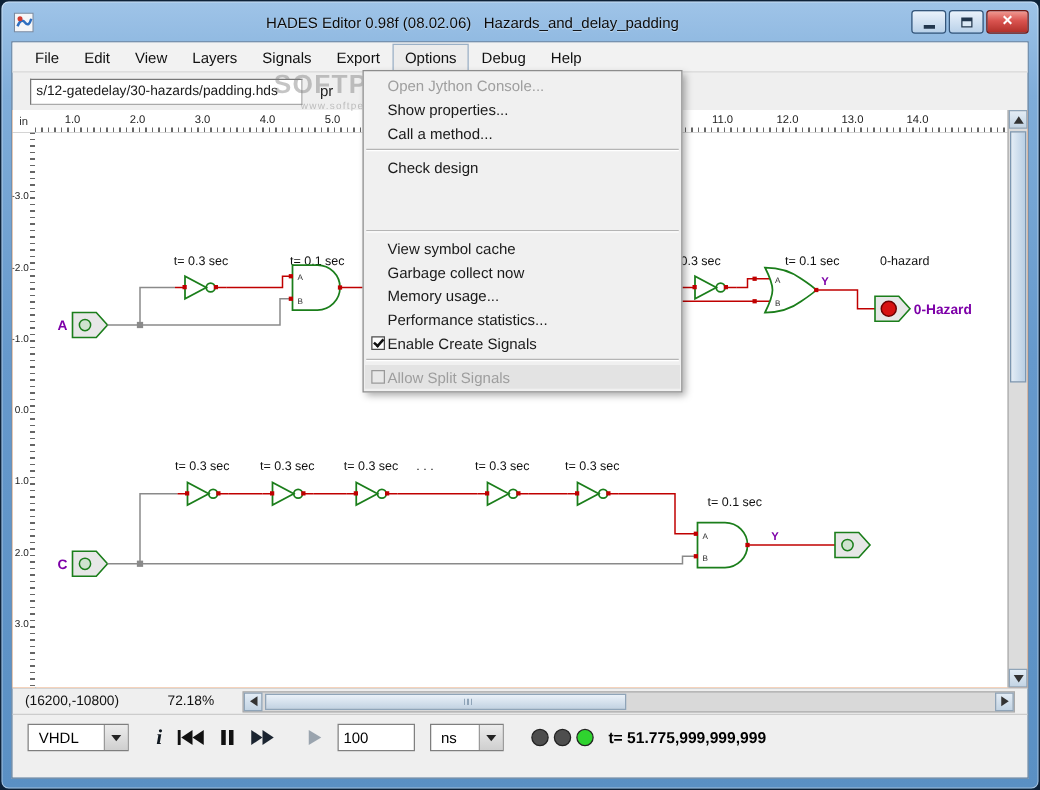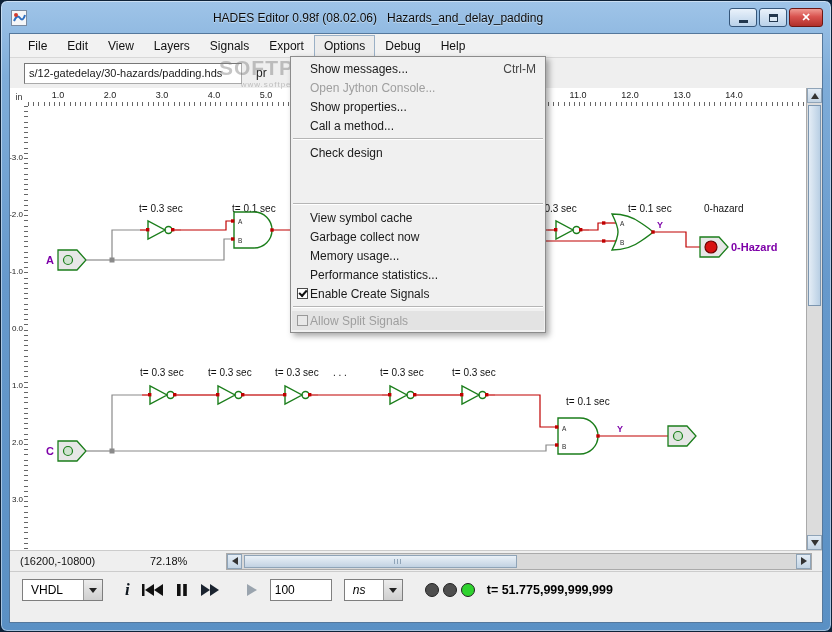--- a/index.html
+++ b/index.html
@@ -57,36 +57,36 @@
   .sbtn{height:15px;flex:none;background:linear-gradient(#e3ecf5,#c3d4e4);border:1px solid #8fa4b8;
         display:flex;align-items:center;justify-content:center;box-sizing:border-box;}
   .sbtn.h{height:auto;width:15px;flex:none;}
   .tri-up{width:0;height:0;border-left:4px solid transparent;border-right:4px solid transparent;border-bottom:6px solid #333;}
   .tri-down{width:0;height:0;border-left:4px solid transparent;border-right:4px solid transparent;border-top:6px solid #333;}
   .tri-left{width:0;height:0;border-top:4px solid transparent;border-bottom:4px solid transparent;border-right:6px solid #333;}
   .tri-right{width:0;height:0;border-top:4px solid transparent;border-bottom:4px solid transparent;border-left:6px solid #333;}
   .vtrack{flex:1;position:relative;}
   .vthumb{position:absolute;left:1px;right:1px;top:2px;height:46%;
           background:linear-gradient(90deg,#e4edf6,#b9cfe4);border:1px solid #7c96b0;}
-  .statusbar{height:20px;display:flex;align-items:center;padding:0 10px;gap:28px;font-size:11px;color:#111;
+  .statusbar{height:20px;display:flex;align-items:center;padding:0 10px;gap:12px;font-size:11px;color:#111;
              border-top:1px solid #ccc;flex:none;}
   .coords{width:102px;}
   .zoom{width:48px;}
   .hscroll{flex:1;height:15px;background:#d9d9d9;border:1px solid #aaa;display:flex;align-items:stretch;}
   .htrack{flex:1;position:relative;}
   .hthumb{position:absolute;top:1px;bottom:1px;left:2px;width:49%;
           background:linear-gradient(#eaf1f8,#c2d2e2);border:1px solid #8fa4b8;}
   .hthumb::after{content:"";position:absolute;left:55%;top:3px;bottom:3px;width:8px;
           background:repeating-linear-gradient(90deg,#8fa4b8 0 1px,transparent 1px 3px);}
   
   .bottombar{height:36px;display:flex;align-items:center;gap:12px;padding:0 12px;border-top:1px solid #ccc;flex:none;}
   .bottom-gap{height:14px;flex:none;}
   .combo{height:22px;display:flex;align-items:stretch;border:1px solid #7e7e7e;background:#fff;box-sizing:border-box;justify-content:center;}
   .combo .val{padding:3px 8px;font-size:12px;min-width:44px;}
-  .combo.small .val{min-width:22px;font-style:italic;}
+  .combo.small .val{min-width:22px;}
   .combo .cbtn{width:18px;background:linear-gradient(#ececec,#cfcfcf);border-left:1px solid #9a9a9a;
                display:flex;align-items:center;justify-content:center;}
   .tri-dn-sm{width:0;height:0;border-left:4px solid transparent;border-right:4px solid transparent;border-top:5px solid #222;}
   .info-i{font:italic bold 17px "Liberation Serif",serif;color:#101820;margin-left:10px;}
   .ticon{height:16px;display:flex;align-items:center;}
   .num-input{width:52px;height:18px;border:1px solid #808080;font-size:12px;padding:1px 4px;box-sizing:content-box;}
   .leds{display:flex;gap:4px;margin-left:10px;align-items:center;}
   .led{width:12px;height:12px;border-radius:50%;border:1px solid #222;}
   .led.dark{background:#4e4e4e;}
   .led.green{background:#2fd32f;}
@@ -387,25 +387,20 @@
     <div class="bottom-gap"></div>
   </div>
 </div>
 
 <div class="watermark">
   <div class="wm1">SOFTPEDIA</div>
   <div class="wm2">www.softpedia.com</div>
 </div>
 
 <div class="menu-popup">
-  <div class="mi">
-    <span class="mi-check"></span>
-    <span class="mi-label">Show messages...</span>
-    <span class="mi-shortcut">Ctrl-M</span>
-  </div>
   <div class="mi disabled">
     <span class="mi-check"></span>
     <span class="mi-label">Open Jython Console...</span>
   </div>
   <div class="mi">
     <span class="mi-check"></span>
     <span class="mi-label">Show properties...</span>
   </div>
   <div class="mi">
     <span class="mi-check"></span>

